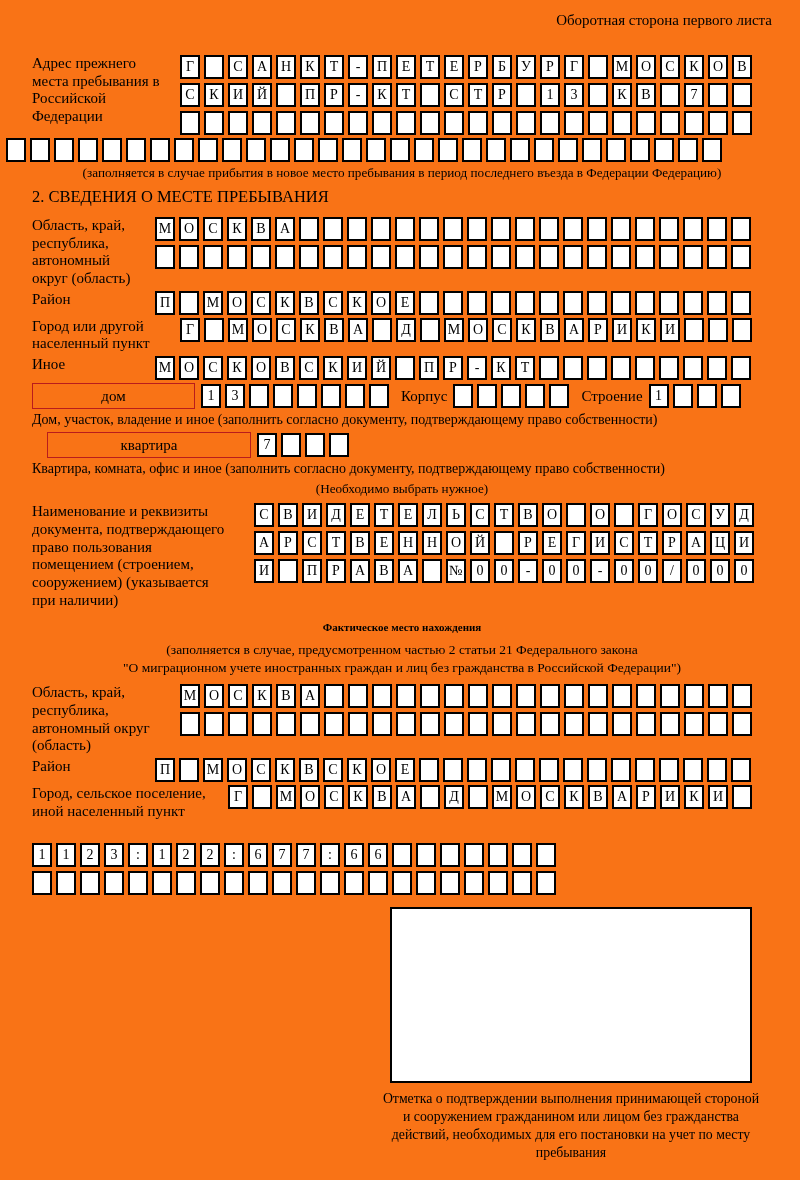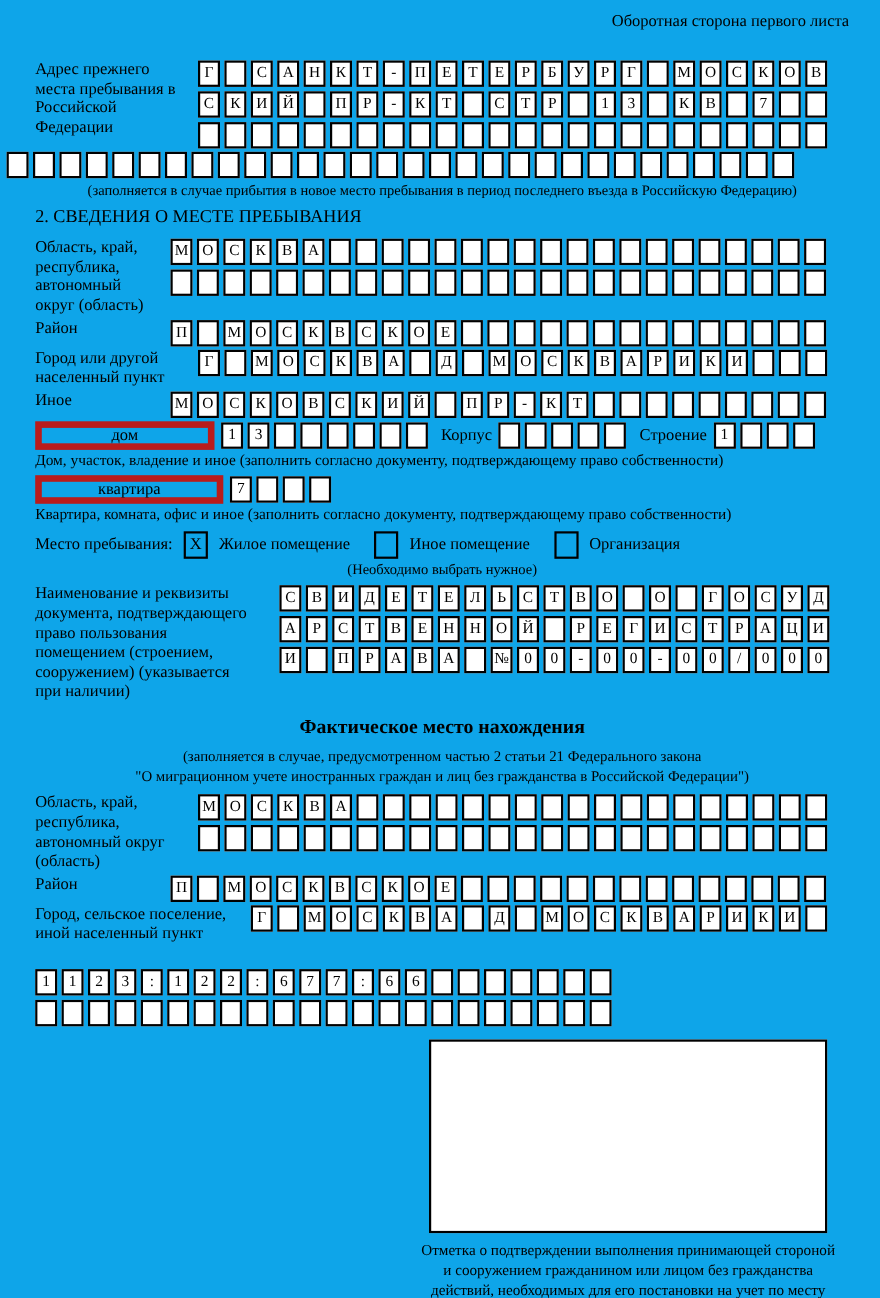--- a/index.html
+++ b/index.html
@@ -1,48 +1,48 @@
 <!DOCTYPE html>
 <html><head>
 <meta charset="utf-8">
 <style>
   * { box-sizing: border-box; }
   html,body { margin:0; padding:0; background:#ffffff; }
   body { color:#000; font-family:"Liberation Serif", serif; }
-  .sheet { position:relative; width:800px; height:1180px; padding:12px 28px 0 32px; overflow:hidden; background:#0ea5e9; }
+  .sheet { position:relative; width:800px; height:1180px; padding:12px 28px 0 32px; overflow:hidden; background:#f97316; }
 
   .corner { text-align:right; font-size:15px; margin-bottom:26px; }
 
   .field { display:flex; align-items:flex-start; margin-bottom:3px; }
   .flabel { font-size:15px; line-height:1.18; padding-right:20px; flex:none; }
   .w148 { width:148px; } .w123 { width:123px; } .w196 { width:196px; } .w222 { width:222px; }
 
   .cellrows { display:flex; flex-direction:column; gap:4px; }
   .cells { display:flex; gap:4px; flex:none; }
   .cell { flex:none; width:20px; height:24px; border:2px solid #000; background:#fff;
           font-size:14px; line-height:20px; text-align:center; }
   .fullrow { margin-left:-26px; margin-bottom:3px; }
 
   .note { text-align:center; font-size:13.2px; margin:2px 0 6px; }
   .note-left { text-align:left; font-size:14px; margin:1px 0 4px; }
   .section-title { text-align:left; font-size:16.5px; font-weight:normal; margin:5px 0 10px; }
 
   .house-row { display:flex; align-items:center; margin:2px 0 3px; }
-  .widebox { border:6px solid #b91c1c; height:26px; display:flex; align-items:center; justify-content:center;
+  .widebox { border:1px solid #b91c1c; height:26px; display:flex; align-items:center; justify-content:center;
              font-size:15px; flex:none; margin-right:6px; }
-  .box-dom { width:163px; } .box-kv { width:171px; }
+  .box-dom { width:163px; } .box-kv { width:204px;margin-left:15px; }
   .inline-label { font-size:15px; margin:0 6px 0 12px; flex:none; }
 
   .stay-row { display:flex; align-items:center; font-size:15px; margin:6px 0 2px; }
   .stay-row .lbl { margin-right:10px; }
   .checkbox { flex:none; width:22px; height:25px; border:2px solid #000; text-align:center;
               font-size:15px; line-height:21px; margin-right:10px; }
   .optlabel { margin-right:22px; }
 
-  .subhead { text-align:center; font-weight:bold; font-size:18px; margin:12px 0 8px; }
+  .subhead { text-align:center; font-weight:bold; font-size:11px; margin:12px 0 8px; }
   .subnote { text-align:center; font-size:13.5px; line-height:1.3; margin-bottom:8px; }
 
   .cad-rows { padding-top:20px; }
 
   .confirm { width:382px; margin:12px 10px 0 auto; }
   .confirm-box { width:362px; height:176px; border:2px solid #000; margin:0 auto 7px auto; background:#fff; }
   .confirm-caption { text-align:center; font-size:13.8px; line-height:1.3; }
 </style>
 </head>
 <body>
@@ -159,21 +159,21 @@
       <span class="cell"></span>
       <span class="cell"></span>
       <span class="cell"></span>
       <span class="cell"></span>
       <span class="cell"></span>
       <span class="cell"></span>
       <span class="cell"></span>
       <span class="cell"></span>
       <span class="cell"></span>
     </div>
-  <div class="note">(заполняется в случае прибытия в новое место пребывания в период последнего въезда в Российскую Федерацию)</div>
+  <div class="note">(заполняется в случае прибытия в новое место пребывания в период последнего въезда в Федерации Федерацию)</div>
 
   <div class="section-title">2. СВЕДЕНИЯ О МЕСТЕ ПРЕБЫВАНИЯ</div>
 
   <div class="field">
     <div class="flabel w123">Область, край, республика, автономный округ (область)</div>
     <div class="cellrows">
       <div class="cells">
           <span class="cell">М</span>
           <span class="cell">О</span>
           <span class="cell">С</span>
@@ -356,29 +356,20 @@
     <span class="widebox box-kv">квартира</span>
     <span class="cells">
         <span class="cell">7</span>
         <span class="cell"></span>
         <span class="cell"></span>
         <span class="cell"></span>
       </span>
   </div>
   <div class="note-left">Квартира, комната, офис и иное (заполнить согласно документу, подтверждающему право собственности)</div>
 
-  <div class="stay-row">
-    <span class="lbl">Место пребывания:</span>
-    <span class="checkbox">X</span>
-    <span class="optlabel">Жилое помещение</span>
-    <span class="checkbox"></span>
-    <span class="optlabel">Иное помещение</span>
-    <span class="checkbox"></span>
-    <span class="optlabel">Организация</span>
-  </div>
   <div class="note">(Необходимо выбрать нужное)</div>
 
   <div class="field">
     <div class="flabel w222">Наименование и реквизиты документа, подтверждающего право пользования помещением (строением, сооружением) (указывается при наличии)</div>
     <div class="cellrows">
       <div class="cells">
           <span class="cell">С</span>
           <span class="cell">В</span>
           <span class="cell">И</span>
           <span class="cell">Д</span>

